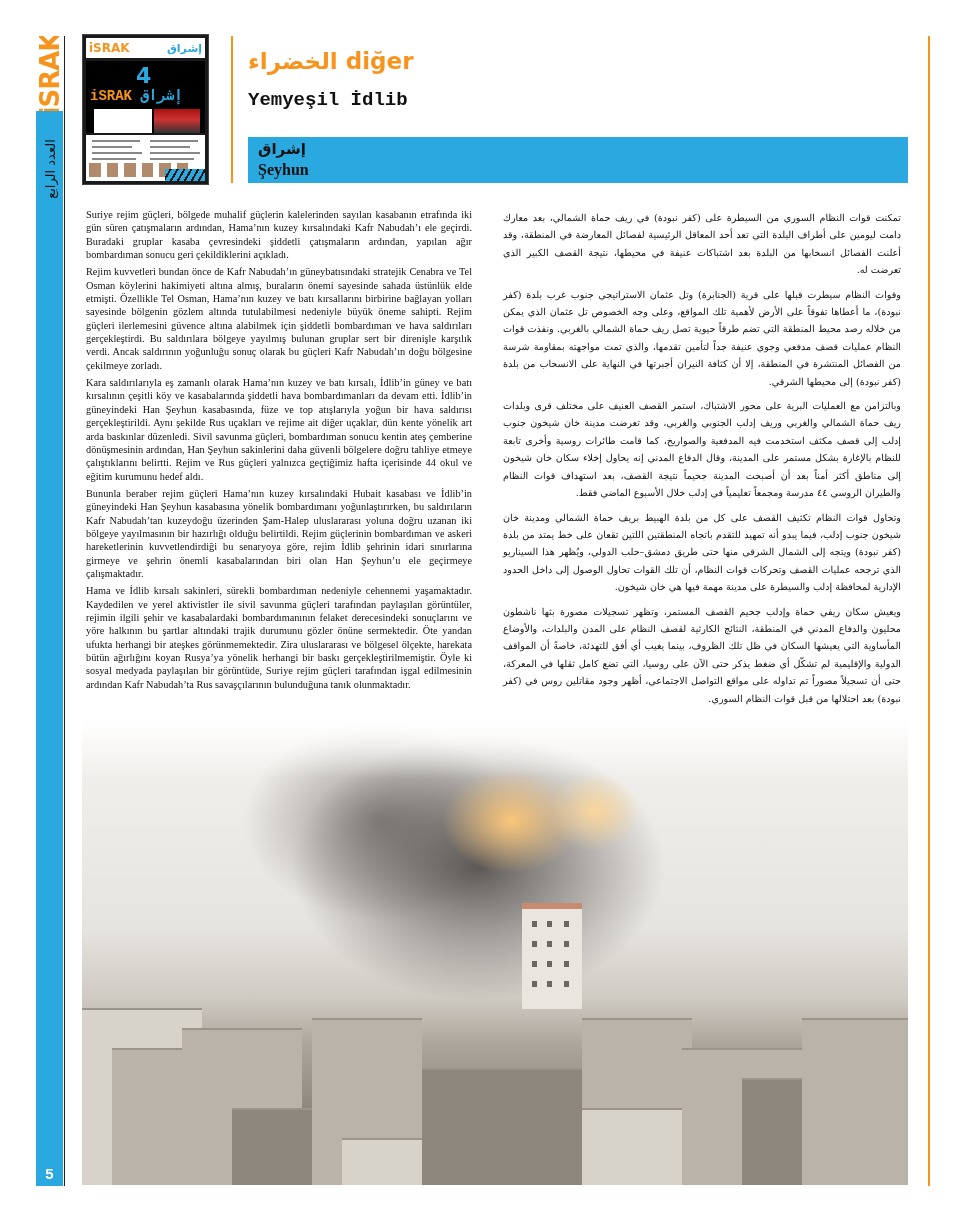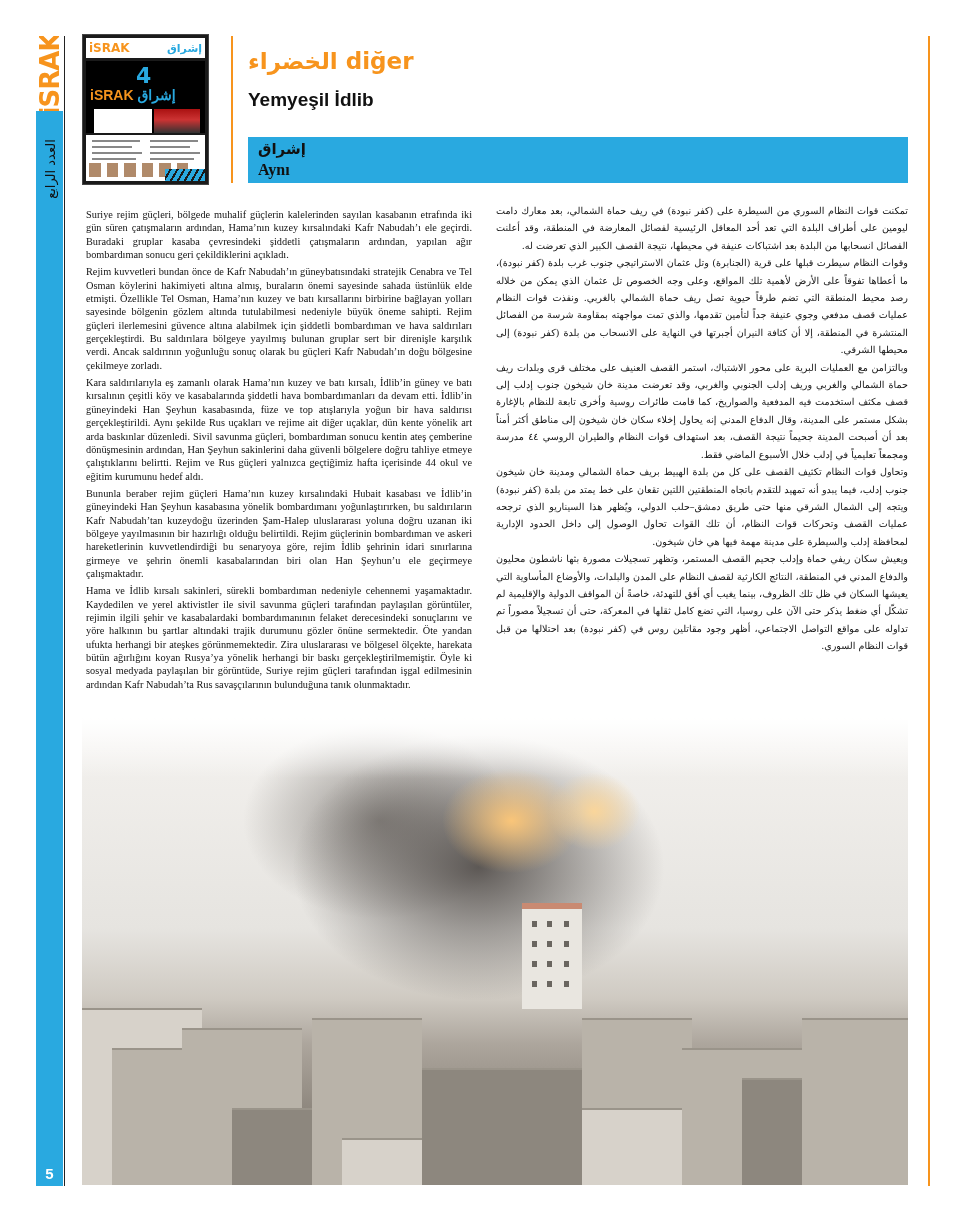--- a/index.html
+++ b/index.html
@@ -12,43 +12,43 @@
   .sidebar-issue span { position:absolute; left:50%; top:50%; transform:translate(-50%,-50%) rotate(-90deg); font-family:"DejaVu Sans", sans-serif; font-size:13px; color:#111; white-space:nowrap; direction:rtl; }
   .page-num { position:absolute; left:0; bottom:4px; width:27px; text-align:center; font-family:"Liberation Sans", sans-serif; font-weight:bold; font-size:15px; color:#ffffff; }
   .sidebar-rule { position:absolute; left:64px; top:36px; width:1px; height:1150px; background:#222; }
 
   .cover { position:absolute; left:82px; top:34px; width:125px; height:149px; background:#1a1a1a; border:1px solid #444; overflow:hidden; }
   .cover-head { position:absolute; left:3px; top:3px; right:3px; height:20px; background:#fff; display:flex; align-items:center; justify-content:space-between; padding:0 3px; box-sizing:border-box; }
   .cover-head .l { font-family:"DejaVu Sans", sans-serif; font-weight:bold; font-size:12px; color:#f7941d; }
   .cover-head .r { font-family:"DejaVu Sans", sans-serif; font-weight:bold; font-size:11px; color:#29a9e0; }
   .cover-band { position:absolute; left:3px; right:3px; top:26px; height:72px; background:#000; }
   .cover-num { position:absolute; left:50px; top:2px; font-family:"DejaVu Sans", sans-serif; font-weight:bold; font-size:22px; color:#29a9e0; }
-  .cover-logo { position:absolute; left:4px; top:26px; font-family:Liberation Sans, sans-serif; font-weight:bold; font-size:14px; }
+  .cover-logo { position:absolute; left:4px; top:26px; font-family:Liberation Mono, monospace; font-weight:bold; font-size:14px; }
   .cover-logo .o { color:#f7941d; } .cover-logo .b { color:#29a9e0; }
   .cover-story { position:absolute; left:8px; top:48px; width:58px; height:24px; background:#fff; }
   .cover-photo { position:absolute; left:68px; top:48px; width:46px; height:24px; background:linear-gradient(180deg,#a11 0%,#c33 45%,#333 100%); }
   .cover-list { position:absolute; left:3px; right:3px; top:100px; height:46px; background:#fff; }
   .cover-list i { position:absolute; height:2px; background:#888; }
   .cover-faces { position:absolute; left:6px; right:20px; top:128px; height:14px; display:flex; gap:6px; }
   .cover-faces b { flex:1; background:#b08a6a; }
   .cover-stripe { position:absolute; right:3px; bottom:3px; width:40px; height:12px; background:repeating-linear-gradient(120deg,#29a9e0 0 4px,#1a1a1a 4px 6px); }
 
   .title-rule { position:absolute; left:231px; top:36px; width:2px; height:147px; background:#f7941d; }
   .title-ar { position:absolute; left:248px; top:48px; font-family:"DejaVu Sans", sans-serif; font-size:23px; font-weight:bold; color:#f7941d; direction:rtl; }
-  .title-tr { position:absolute; left:248px; top:89px; font-family:Liberation Sans, sans-serif; font-size:19px; font-weight:bold; color:#111;text-align:right; }
+  .title-tr { position:absolute; left:248px; top:89px; font-family:Liberation Mono, monospace; font-size:19px; font-weight:bold; color:#111;text-align:right; }
   .author-bar { position:absolute; left:248px; top:137px; width:660px; height:46px; background:#29a9e0; }
   .author-ar { position:absolute; left:10px; top:3px; font-family:"DejaVu Sans", sans-serif; font-size:15px; font-weight:bold; color:#111; direction:rtl; }
   .author-tr { position:absolute; left:10px; top:24px; font-family:"Liberation Serif", serif; font-size:16px; font-weight:bold; color:#111; }
 
   .right-rule { position:absolute; left:928px; top:36px; width:2px; height:1150px; background:#f7941d; }
 
   .col-tr { position:absolute; left:82px; top:204px; width:394px; font-family:"Liberation Serif", serif; font-size:10.3px; line-height:13.35px; color:#111; text-align:justify; }
   .col-tr p { margin:4px; }
   .col-ar { position:absolute; left:496px; top:202px; width:412px; font-family:"DejaVu Serif", serif; font-size:9.6px; line-height:17.4px; color:#111; text-align:justify; direction:rtl; }
-  .col-ar p { margin:0; }
+  .col-ar p { margin:7px; }
 
   .photo { position:absolute; left:82px; top:718px; width:826px; height:467px; overflow:hidden;
     background:
       radial-gradient(ellipse 12% 16% at 52% 22%, rgba(255,200,120,0.95), rgba(255,170,90,0) 70%),
       radial-gradient(ellipse 8% 12% at 62% 20%, rgba(255,215,150,0.9), rgba(255,180,100,0) 70%),
       radial-gradient(ellipse 30% 38% at 48% 32%, rgba(70,65,62,0.85), rgba(90,85,80,0) 75%),
       radial-gradient(ellipse 22% 28% at 36% 22%, rgba(110,105,100,0.7), rgba(120,115,110,0) 75%),
       linear-gradient(180deg, #f4f2ef 0%, #e6e4e0 45%, #cfcac2 60%, #aca59c 70%, #8c857c 85%, #6b665f 100%);
   }
   .photo .tower { position:absolute; left:440px; top:185px; width:60px; height:100px; background:#e9e6e0; border-top:6px solid #c98a72; }
@@ -102,21 +102,21 @@
       <b></b>
     </div>
   <div class="cover-stripe"></div>
 </div>
 
 <div class="title-rule"></div>
 <div class="title-ar">diğer الخضراء</div>
 <div class="title-tr">Yemyeşil İdlib</div>
 <div class="author-bar">
   <div class="author-ar">إشراق</div>
-  <div class="author-tr">Aynı</div>
+  <div class="author-tr">Şeyhun</div>
 </div>
 
 <div class="right-rule"></div>
 
 <div class="col-tr">
   <p>Suriye rejim güçleri, bölgede muhalif güçlerin kalelerinden sayılan kasabanın etrafında iki gün süren çatışmaların ardından, Hama’nın kuzey kırsalındaki Kafr Nabudah’ı ele geçirdi. Buradaki gruplar kasaba çevresindeki şiddetli çatışmaların ardından, yapılan ağır bombardıman sonucu geri çekildiklerini   açıkladı.</p>
   <p>Rejim kuvvetleri bundan önce de Kafr Nabudah’ın güneybatısındaki stratejik Cenabra ve Tel Osman köylerini hakimiyeti altına almış, buraların önemi sayesinde sahada üstünlük elde etmişti. Özellikle Tel Osman, Hama’nın kuzey ve batı kırsallarını birbirine bağlayan yolları sayesinde bölgenin gözlem altında tutulabilmesi nedeniyle büyük öneme sahipti. Rejim güçleri ilerlemesini güvence altına alabilmek için şiddetli bombardıman ve hava saldırıları gerçekleştirdi. Bu saldırılara bölgeye yayılmış bulunan gruplar sert bir direnişle karşılık verdi. Ancak saldırının yoğunluğu sonuç olarak bu güçleri Kafr Nabudah’ın doğu bölgesine çekilmeye zorladı.</p>
   <p>Kara saldırılarıyla eş zamanlı olarak Hama’nın kuzey ve batı kırsalı, İdlib’in güney ve batı kırsalının çeşitli köy ve kasabalarında şiddetli hava bombardımanları da devam etti. İdlib’in güneyindeki Han Şeyhun kasabasında, füze ve top atışlarıyla yoğun bir hava saldırısı gerçekleştirildi. Aynı şekilde Rus uçakları ve rejime ait diğer uçaklar, dün kente yönelik art arda baskınlar düzenledi. Sivil savunma güçleri, bombardıman sonucu kentin ateş çemberine dönüşmesinin ardından, Han Şeyhun sakinlerini daha güvenli bölgelere doğru tahliye etmeye çalıştıklarını belirtti. Rejim ve Rus güçleri yalnızca geçtiğimiz hafta içerisinde 44 okul ve eğitim kurumunu hedef aldı.</p>
   <p>Bununla beraber rejim güçleri Hama’nın kuzey kırsalındaki Hubait kasabası ve İdlib’in güneyindeki Han Şeyhun kasabasına yönelik bombardımanı yoğunlaştırırken, bu saldırıların Kafr Nabudah’tan kuzeydoğu üzerinden Şam-Halep uluslararası yoluna doğru uzanan iki bölgeye yayılmasının bir hazırlığı olduğu belirtildi. Rejim güçlerinin bombardıman ve askeri hareketlerinin kuvvetlendirdiği bu senaryoya göre, rejim İdlib şehrinin idari sınırlarına girmeye ve şehrin önemli kasabalarından biri olan Han Şeyhun’u ele geçirmeye çalışmaktadır.</p>
   <p>Hama ve İdlib kırsalı sakinleri, sürekli bombardıman nedeniyle cehennemi yaşamaktadır. Kaydedilen ve yerel aktivistler ile sivil savunma güçleri tarafından paylaşılan görüntüler, rejimin ilgili şehir ve kasabalardaki bombardımanının felaket derecesindeki sonuçlarını ve yöre halkının bu şartlar altındaki trajik durumunu gözler önüne sermektedir. Öte yandan ufukta herhangi bir ateşkes görünmemektedir. Zira uluslararası ve bölgesel ölçekte, harekata bütün ağırlığını koyan Rusya’ya yönelik herhangi bir baskı gerçekleştirilmemiştir. Öyle ki sosyal medyada paylaşılan bir görüntüde, Suriye rejim güçleri tarafından işgal edilmesinin ardından Kafr Nabudah’ta Rus savaşçılarının bulunduğuna tanık olunmaktadır.</p>

